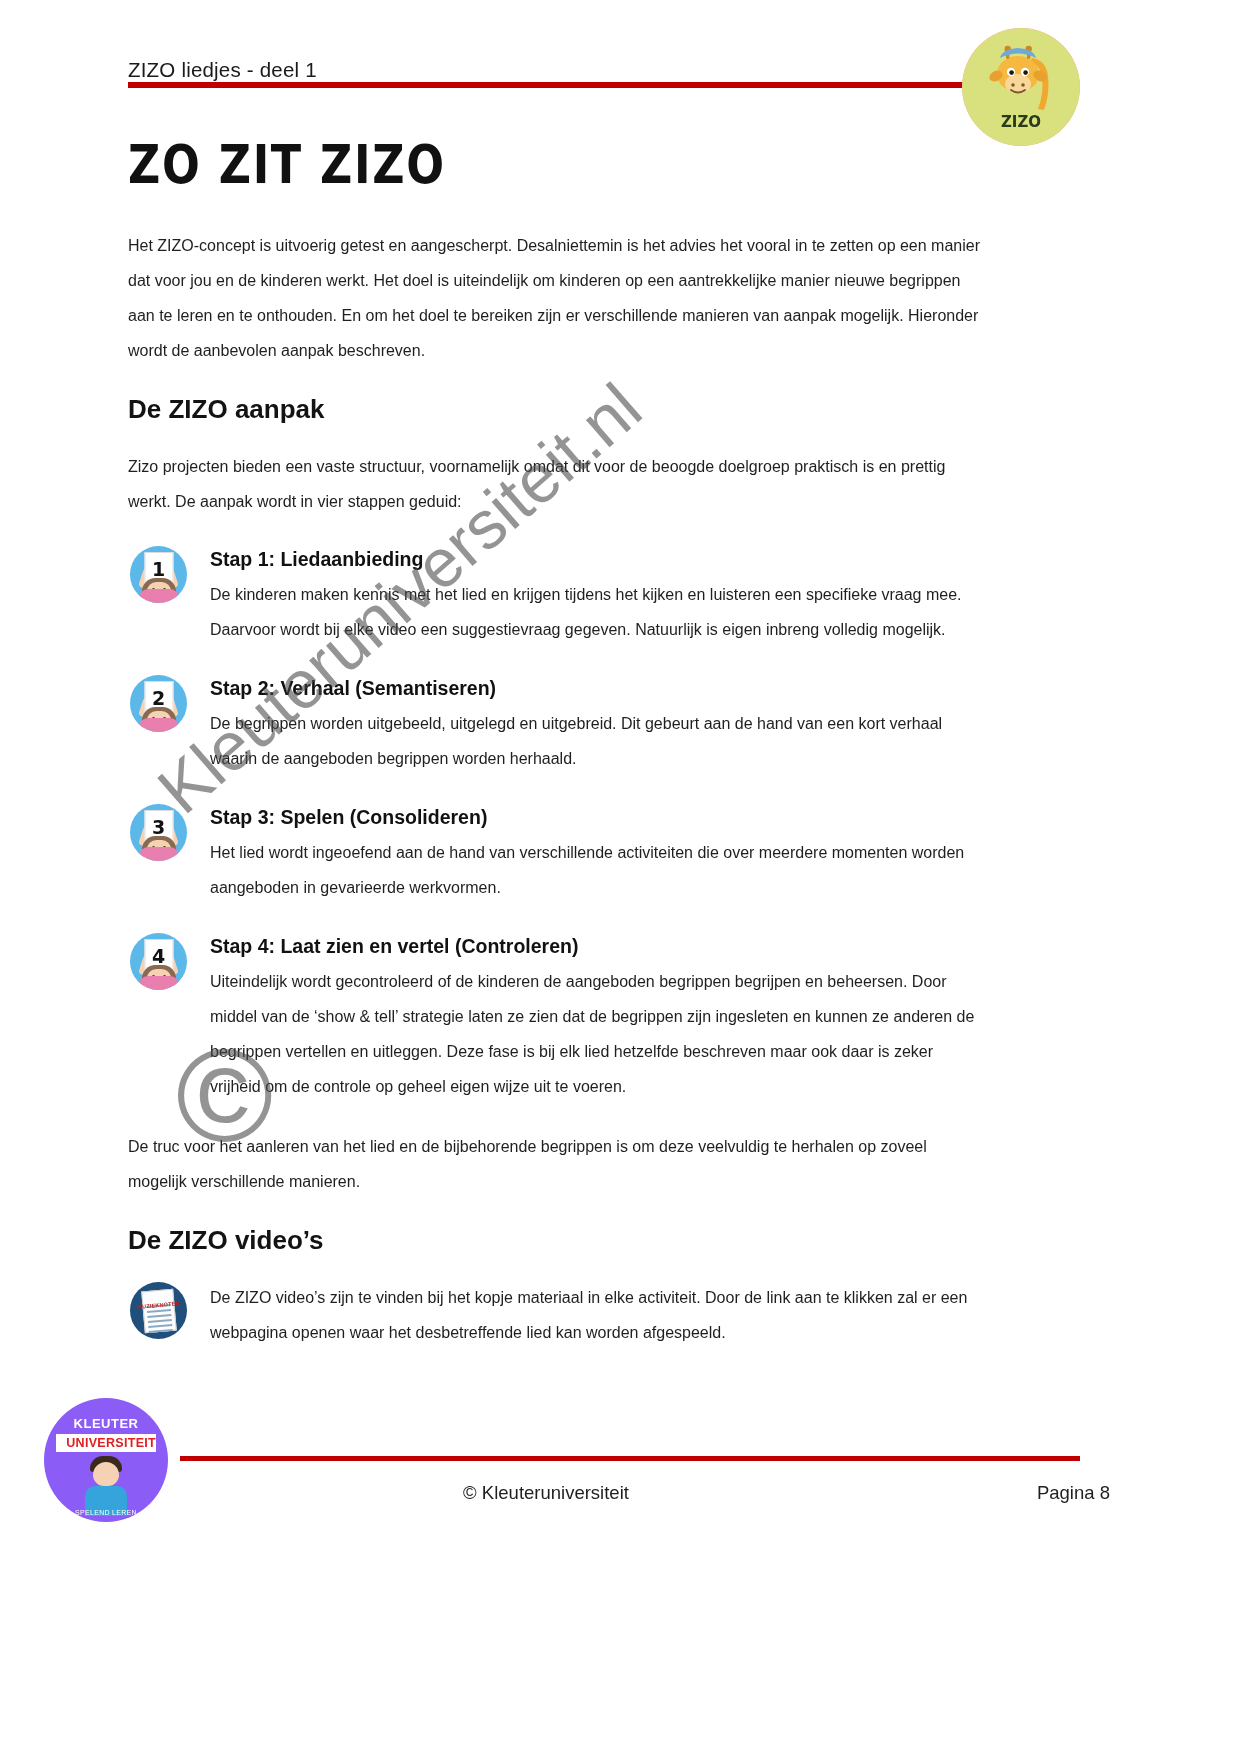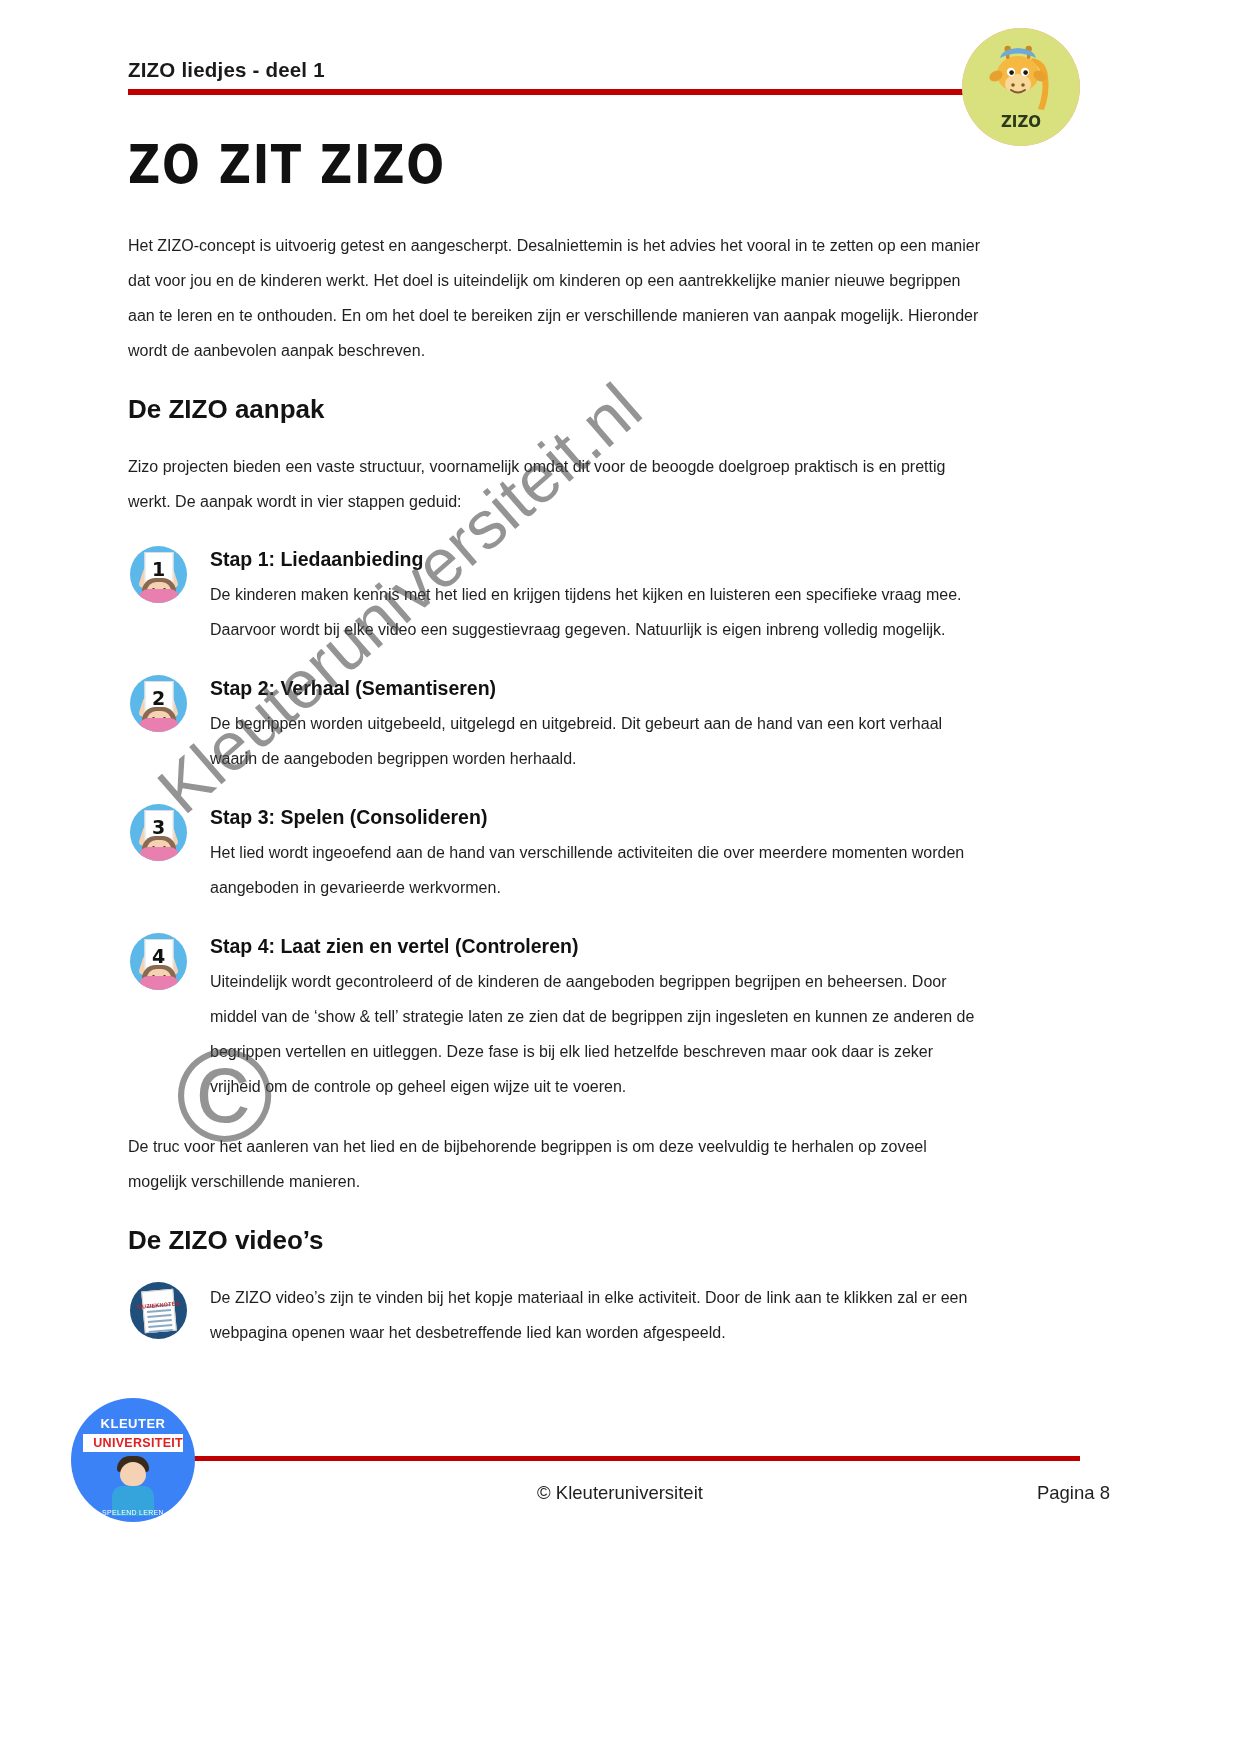--- a/index.html
+++ b/index.html
@@ -18,23 +18,21 @@
 
   
   .header {
     position:absolute;
     left:128px; top:58px; width:852px;
   }
   .header-title {
     font-size:20.5px;
     letter-spacing:0.2px;
     color:#1a1a1a;
-    padding-bottom:7px;
     white-space:nowrap;
-    font-weight:bold;
   }
   .header-rule {
     height:6px;
     background:#c00000;
     width:852px;
   }
 
   .giraffe-badge {
     position:absolute;
     left:962px; top:28px;
@@ -221,24 +219,24 @@
 
   
   .footer-rule {
     position:absolute;
     left:180px; top:1456px;
     width:900px; height:5px;
     background:#c00000;
   }
   .footer-logo {
     position:absolute;
-    left:71px; top:1398px;
+    left:44px; top:1398px;
     width:124px; height:124px;
     border-radius:50%;
-    background:#3b82f6;
+    background:#8b5cf6;
     overflow:hidden;
   }
   .footer-logo .kl {
     position:absolute; left:0; right:0; top:18px;
     text-align:center;
     color:#ffffff;
     font-weight:bold;
     font-size:13px;
     letter-spacing:0.5px;
   }
@@ -279,21 +277,21 @@
     color:#ffffff;
     font-size:7px;
     letter-spacing:0.3px;
   }
   .footer-text {
     position:absolute;
     top:1482px;
     font-size:18.5px;
     color:#1f1f1f;
   }
-  .footer-copy { left:0; width:1240px; text-align:center; }
+  .footer-copy { left:0; width:1092px; text-align:center; }
   .footer-page { left:0; width:1110px; text-align:right; }
 </style>
 </head>
 <body>
 
 <div class="page">
 
   <div class="header">
     <div class="header-title">ZIZO liedjes - deel 1</div>
     <div class="header-rule"></div>

